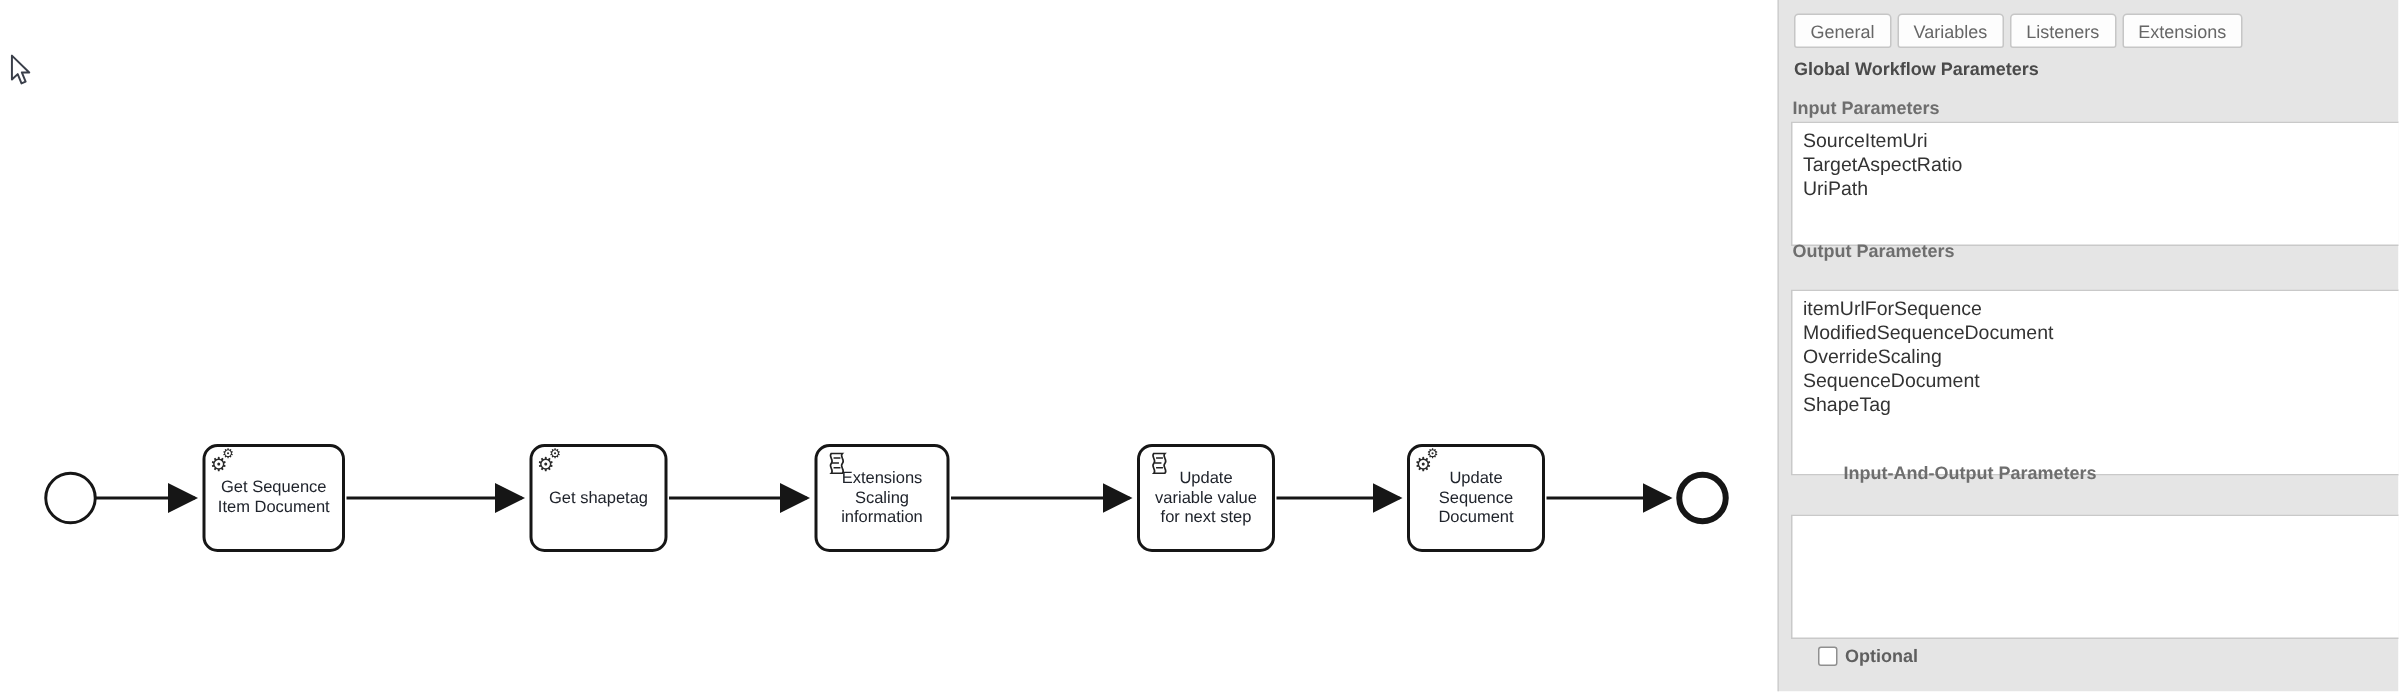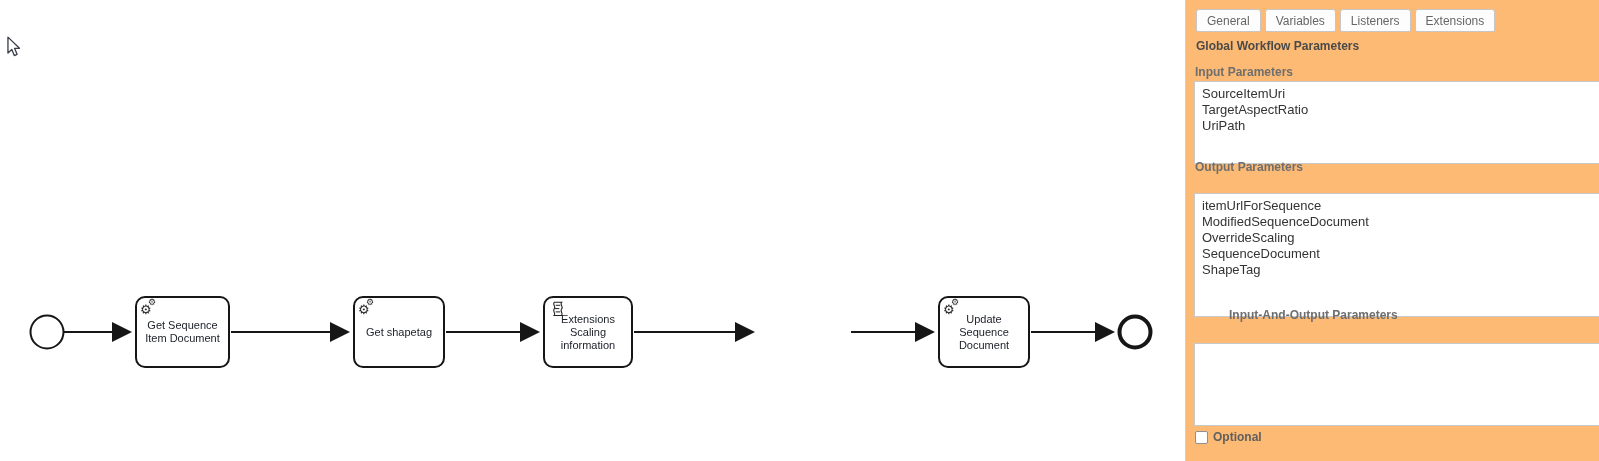--- a/index.html
+++ b/index.html
@@ -17,21 +17,21 @@
           padding:2px 7px; }
   .task-icon { position:absolute; left:3px; top:1px; width:20px; height:18px; }
   .gear-big  { position:absolute; left:0;  top:4px; font-size:13px; line-height:13px; color:#2a2a2a; }
   .gear-small{ position:absolute; left:8px; top:-1px; font-size:9px; line-height:9px; color:#2a2a2a; }
   .script-svg{ position:absolute; left:2px; top:2px; }
 
   .cursor { position:absolute; left:6px; top:36px; }
 
   
   #panel { position:absolute; left:1185px; top:0; width:414px; height:461px;
-           background:#fdba74; border-left:1px solid #cfcfcf; }
+           background:#e5e5e5; border-left:1px solid #cfcfcf; }
 
   .tabs { position:absolute; left:10px; top:9px; display:flex; align-items:flex-end; }
   .tab { background:#fdfdfd; border:1px solid #c6c6c6; border-radius:3px 3px 2px 2px;
          color:#666; font-size:12px; padding:4px 10px 5px; margin-right:4px;
          height:23px; white-space:nowrap; cursor:pointer; }
   .tab.active { background:#fff; border-top:3px solid #4a86e8; border-color:#c6c6c6;
                 border-top-color:#4a86e8; color:#4a4a4a; height:26px; padding-top:4px; }
 
   .panel-heading { position:absolute; left:10px; top:39px; font-size:12px; font-weight:bold; color:#4a4a4a; }
 
@@ -44,21 +44,21 @@
                       font-size:13px; line-height:16px; color:#333; padding:4px 2px 4px 7px; }
   .sbar { position:absolute; right:0; top:0; width:16px; bottom:16px; background:#f6f6f6; }
   .arr-up   { position:absolute; top:6px; left:4px; width:0; height:0;
               border-left:4px solid transparent; border-right:4px solid transparent;
               border-bottom:6px solid #9a9a9a; }
   .arr-down { position:absolute; bottom:6px; left:4px; width:0; height:0;
               border-left:4px solid transparent; border-right:4px solid transparent;
               border-top:6px solid #9a9a9a; }
   .grip { position:absolute; right:0; bottom:0; width:16px; height:16px; background:#ececec; }
 
-  .cb-row { position:absolute; left:9px; top:430px; display:flex; align-items:center;text-align:right; }
+  .cb-row { position:absolute; left:26px; top:430px; display:flex; align-items:center;text-align:right; }
   .cb-box { width:13px; height:13px; background:#fff; border:1px solid #8f8f8f;
             border-radius:2px; display:inline-block; cursor:pointer; }
   .cb-label { font-size:12px; font-weight:bold; color:#5f5f5f; margin-left:5px; }
 </style>
 </head>
 <body>
 
 <div id="stage">
 
   <div id="canvas">
@@ -97,20 +97,29 @@
     <div class="task" style="left:543px; width:90px;">
       <span class="task-icon">
         <svg class="script-svg" width="14" height="16" viewBox="0 0 14 16">
           <path d="M4.2 1.3 h7.4 c-2.2 2.2 2.2 4.4 0 6.6 c-2.2 2.2 2.2 4.4 0 6.6 h-7.4 c2.2 -2.2 -2.2 -4.4 0 -6.6 c2.2 -2.2 -2.2 -4.4 0 -6.6 z" fill="#fff" stroke="#222" stroke-width="1.1"></path>
           <path d="M5.7 4.3 h4.6 M4.7 7.6 h4.6 M5.7 10.9 h4.6" stroke="#222" stroke-width="1" fill="none"></path>
         </svg>
       </span>
       <span>Extensions Scaling information</span>
     </div>
 
+    <div class="task" style="left:758px; width:92px;">
+      <span class="task-icon">
+        <svg class="script-svg" width="14" height="16" viewBox="0 0 14 16">
+          <path d="M4.2 1.3 h7.4 c-2.2 2.2 2.2 4.4 0 6.6 c-2.2 2.2 2.2 4.4 0 6.6 h-7.4 c2.2 -2.2 -2.2 -4.4 0 -6.6 c2.2 -2.2 -2.2 -4.4 0 -6.6 z" fill="#fff" stroke="#222" stroke-width="1.1"></path>
+          <path d="M5.7 4.3 h4.6 M4.7 7.6 h4.6 M5.7 10.9 h4.6" stroke="#222" stroke-width="1" fill="none"></path>
+        </svg>
+      </span>
+      <span>Update variable value for next step</span>
+    </div>
 
     <div class="task" style="left:938px; width:92px;">
       <span class="task-icon">
         <span class="gear-big">⚙</span>
         <span class="gear-small">⚙</span>
       </span>
       <span>Update Sequence Document</span>
     </div>
 
     <svg class="cursor" width="16" height="22" viewBox="0 0 14 20">

